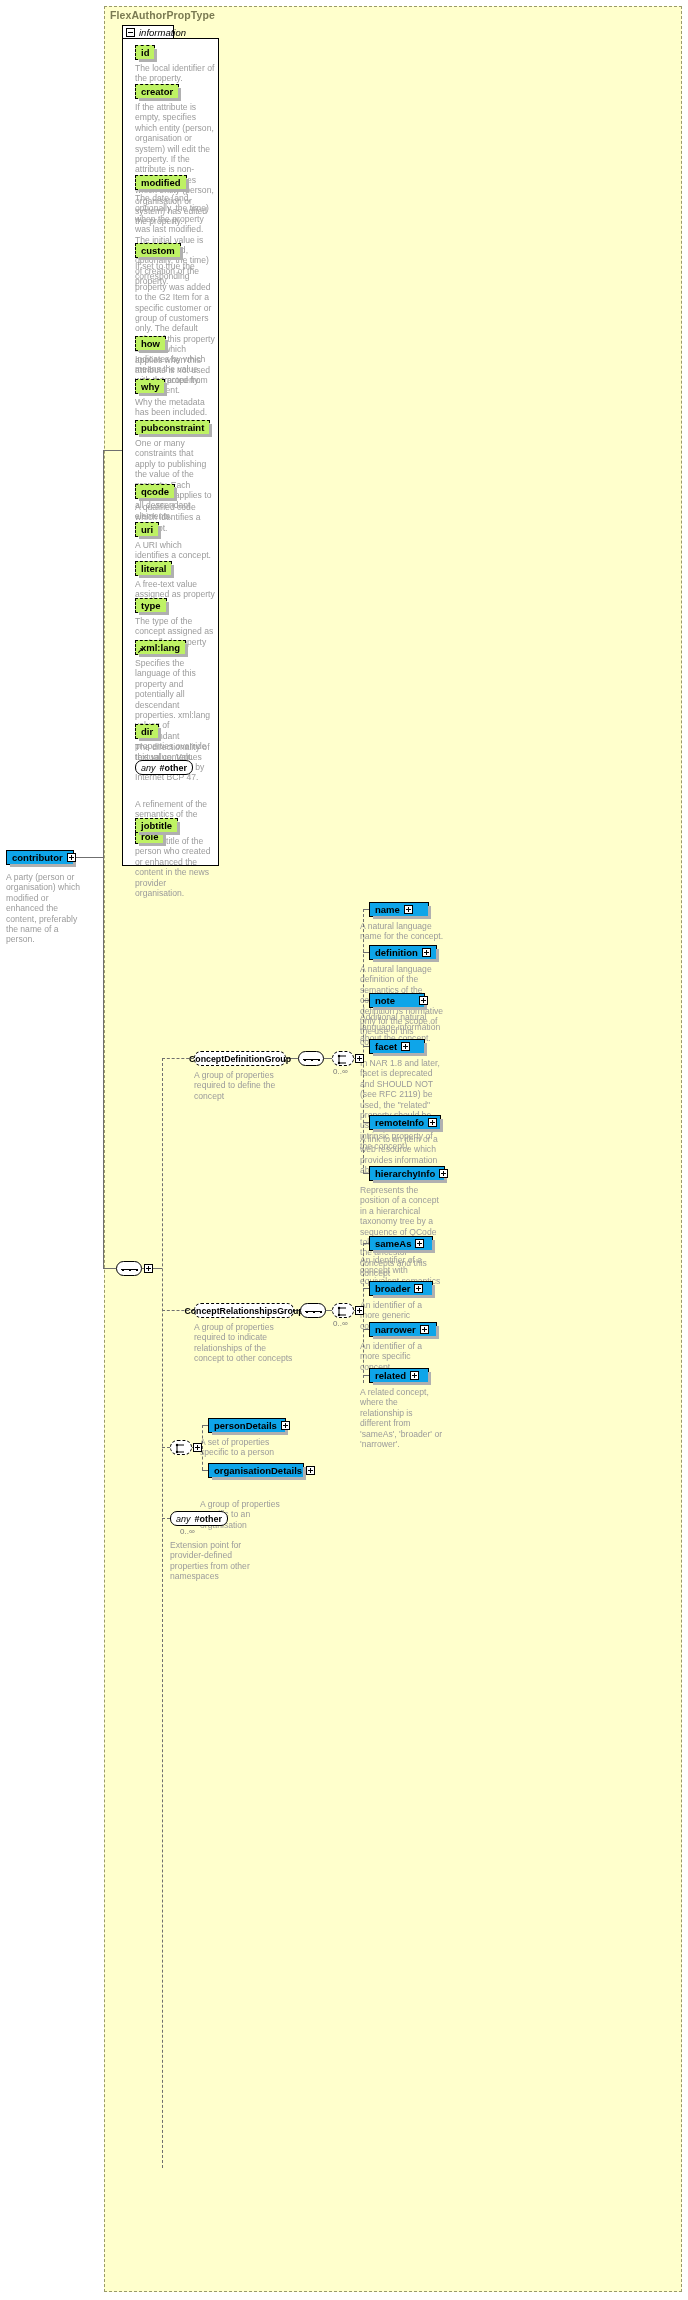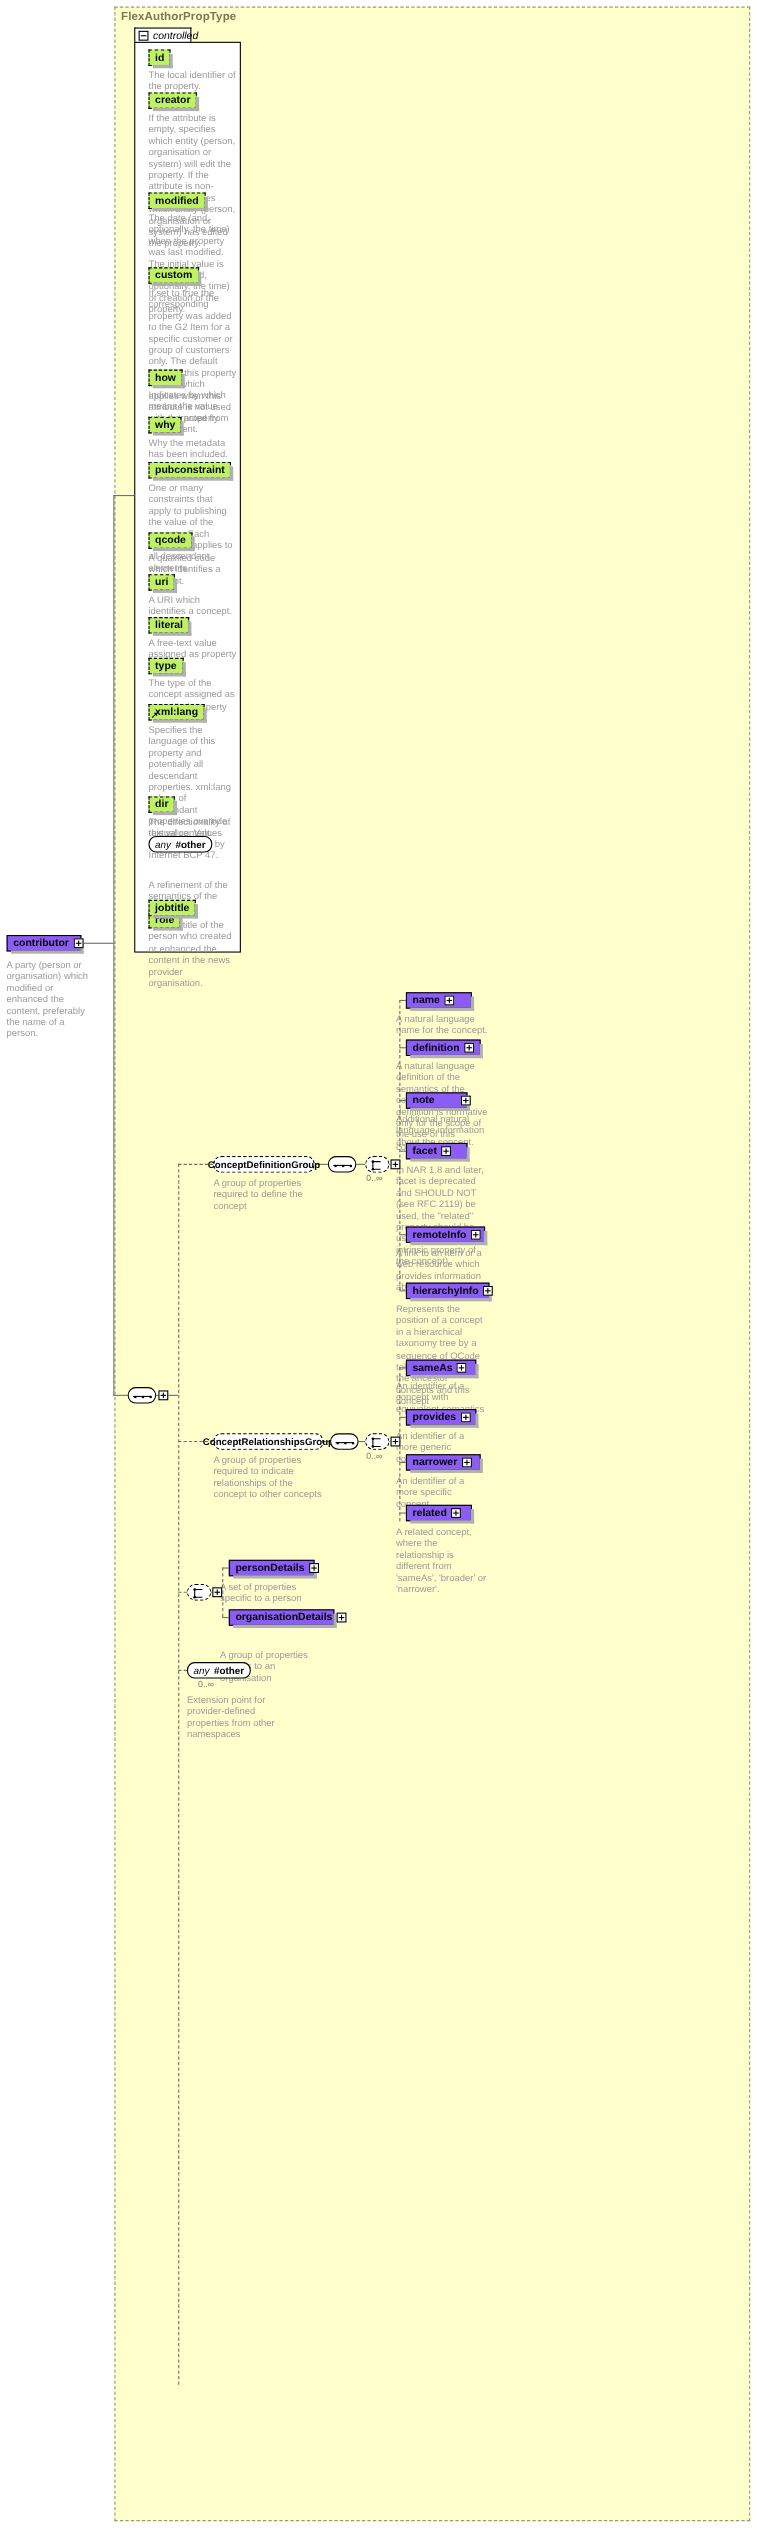--- a/index.html
+++ b/index.html
@@ -95,21 +95,21 @@
     font-size:8.6px;
     line-height:10.4px;
     color:#9b9b9b;
     white-space:normal;
   }
 
   
   .ebox{
     position:absolute;
     border:1px solid #000;
-    background:#8b5cf6;
+    background:#0ea5e9;
     box-sizing:border-box;
     height:15px;
     display:flex;
     align-items:center;
     padding-left:5px;
     padding-right:2px;
     font-size:9.5px;
     font-weight:bold;
     color:#000;
     white-space:nowrap;
@@ -208,21 +208,21 @@
 </head>
 <body>
 
 <div class="canvas">
 
   <div class="typebox" style="left:104px; top:6px; width:578px; height:2286px;"></div>
   <div class="typebox-title" style="left:110px; top:9px;">FlexAuthorPropType</div>
 
   <div class="attr-tab" style="left:122px; top:25px; width:52px; height:14px;">
     <span class="minus"></span>
-    <span class="lbl">controlled</span>
+    <span class="lbl">information</span>
   </div>
   <div class="attrpanel" style="left:122px; top:38px; width:97px; height:828px;"></div>
 
   <div class="chip" style="left:135px; top:45px;">
     <span>id</span>
     <span class="shadow"></span>
     <span class="shadow2"></span>
   </div>
   <div class="desc" style="left:135px; top:63px; width:80px;">The local identifier of the property.</div>
 
@@ -471,21 +471,21 @@
   <div class="ebox" style="left:369px; top:1236px; width:64px;">
     <span class="lbl">sameAs</span>
     <span class="plus"></span>
     <span class="bshadow"></span>
     <span class="rshadow"></span>
   </div>
   <div class="desc" style="left:360px; top:1255px; width:84px;">An identifier of a concept with equivalent semantics</div>
 
   <div class="hd" style="left:363px; top:1288px; width:6px;"></div>
   <div class="ebox" style="left:369px; top:1281px; width:64px;">
-    <span class="lbl">provides</span>
+    <span class="lbl">broader</span>
     <span class="plus"></span>
     <span class="bshadow"></span>
     <span class="rshadow"></span>
   </div>
   <div class="desc" style="left:360px; top:1300px; width:84px;">An identifier of a more generic concept.</div>
 
   <div class="hd" style="left:363px; top:1329px; width:6px;"></div>
   <div class="ebox" style="left:369px; top:1322px; width:68px;">
     <span class="lbl">narrower</span>
     <span class="plus"></span>

